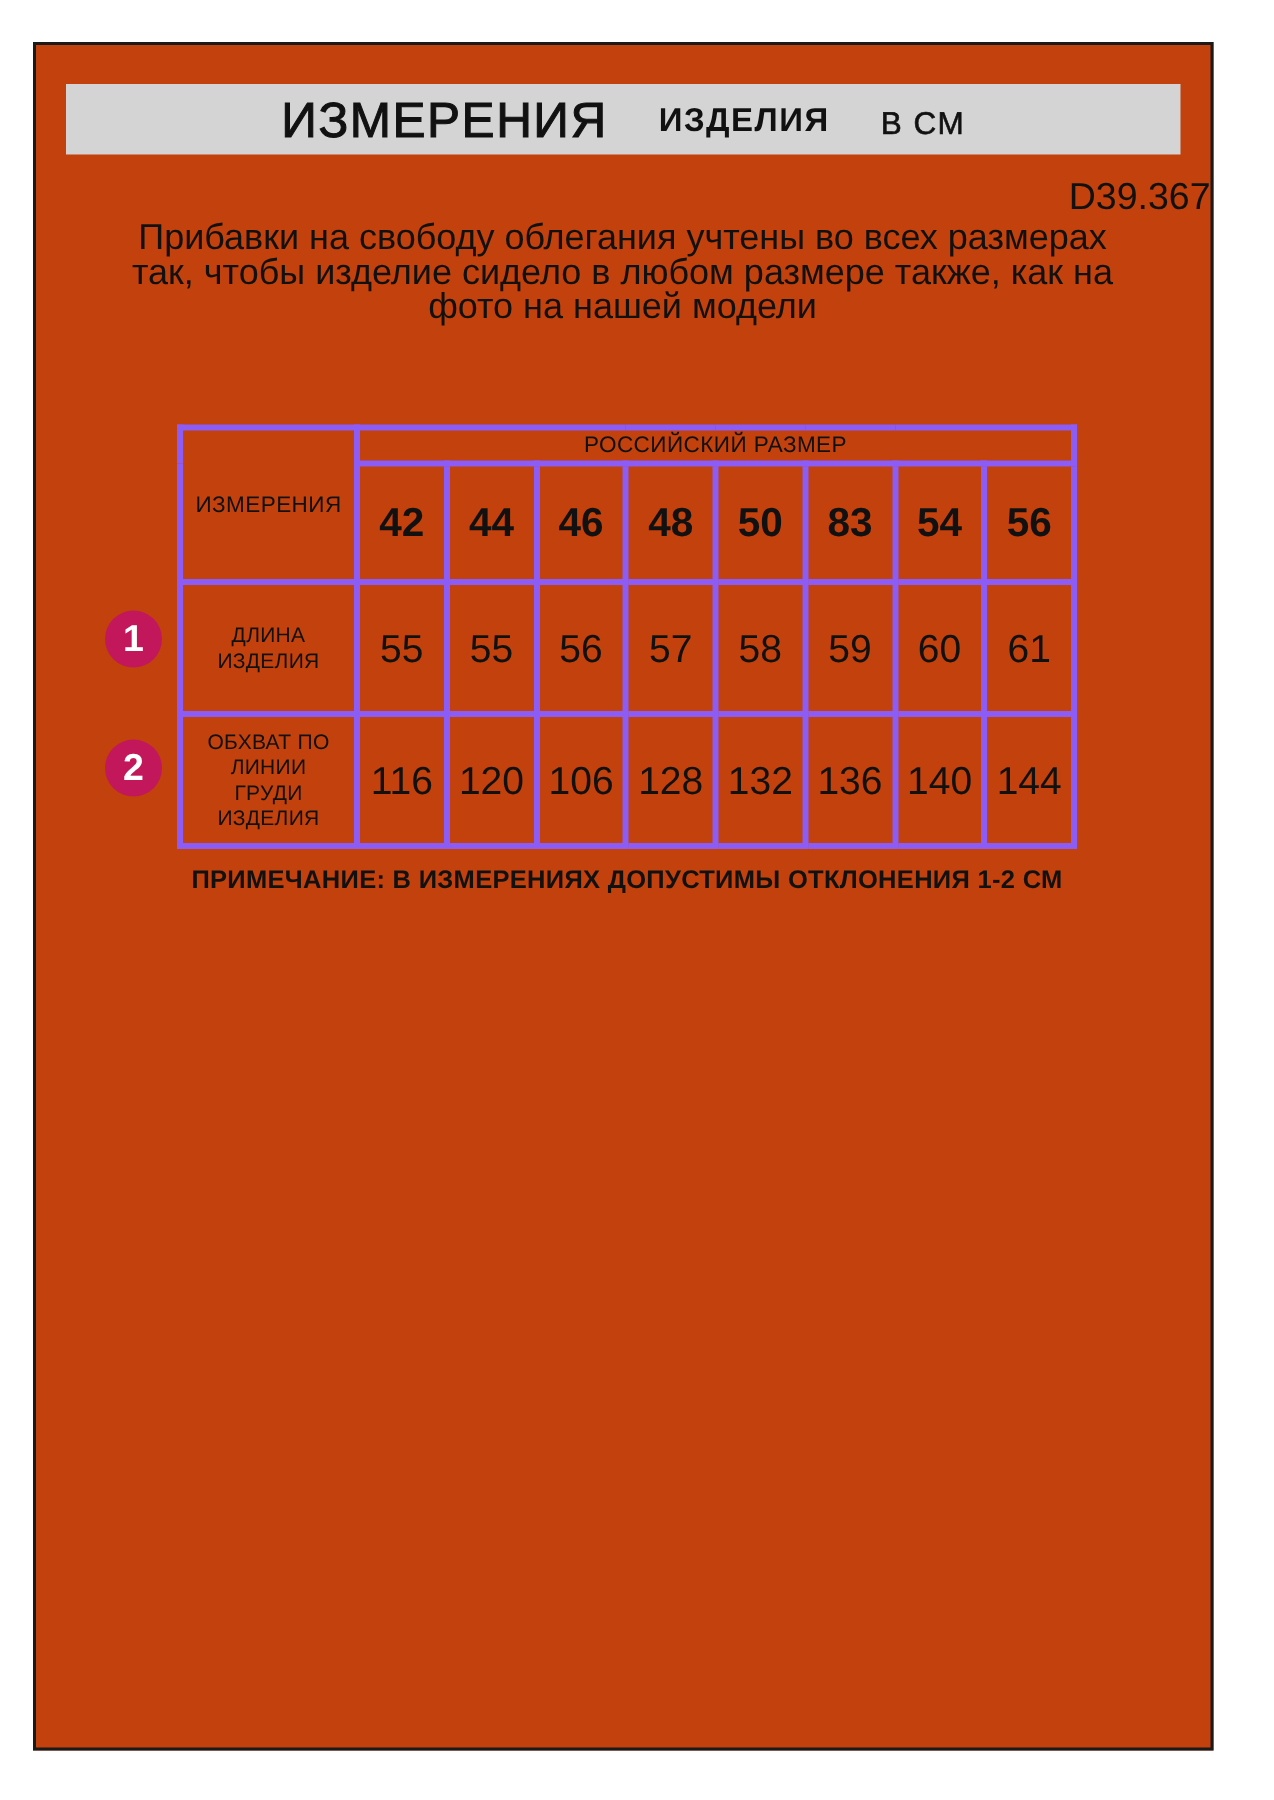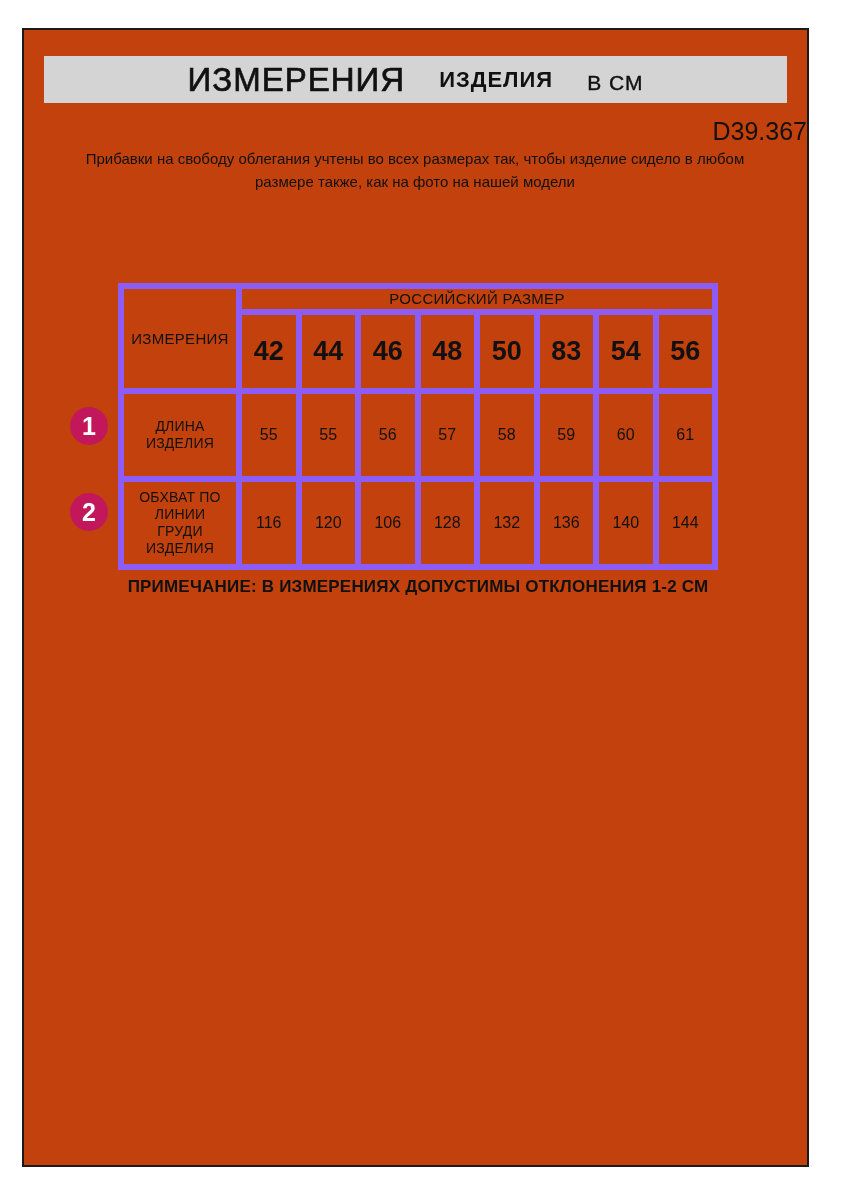--- a/index.html
+++ b/index.html
@@ -51,41 +51,41 @@
     width: 783px;
     text-align: right;
     font-size: 25px;
     line-height: 30px;
   }
   .intro {
     position: absolute;
     left: 61px; top: 117px;
     width: 660px;
     text-align: center;
-    font-size: 15px;
+    font-size: 24px;
     line-height: 23px;
   }
   .size-table {
     position: absolute;
     left: 94px; top: 253px;
     width: 600px;
     border-collapse: collapse;
     table-layout: fixed;
   }
   .size-table td {
-    border: 6px solid #8b5cf6;
+    border: 4px solid #8b5cf6;
     text-align: center;
     vertical-align: middle;
     padding: 0 4px;
   }
   .size-table .c-label { width: 118px; }
   .size-table td.corner { font-size: 15px; letter-spacing: 0.3px; }
   .size-table td.group  { height: 21px; font-size: 15px; letter-spacing: 0.3px; padding: 1px 0 2px 0; }
   .size-table tr.sizes-row td { height: 79px; font-size: 27px; font-weight: bold; }
-  .size-table tr.data-row td  { height: 88px; font-size: 16px; }
+  .size-table tr.data-row td  { height: 88px; font-size: 26px; }
   .size-table tr.data-row td.rlabel {
     font-size: 14px;
     line-height: 17px;
     letter-spacing: 0.2px;
     padding: 0 8px;
   }
   .marker {
     position: absolute;
     left: 46px;
     width: 38px; height: 38px;

